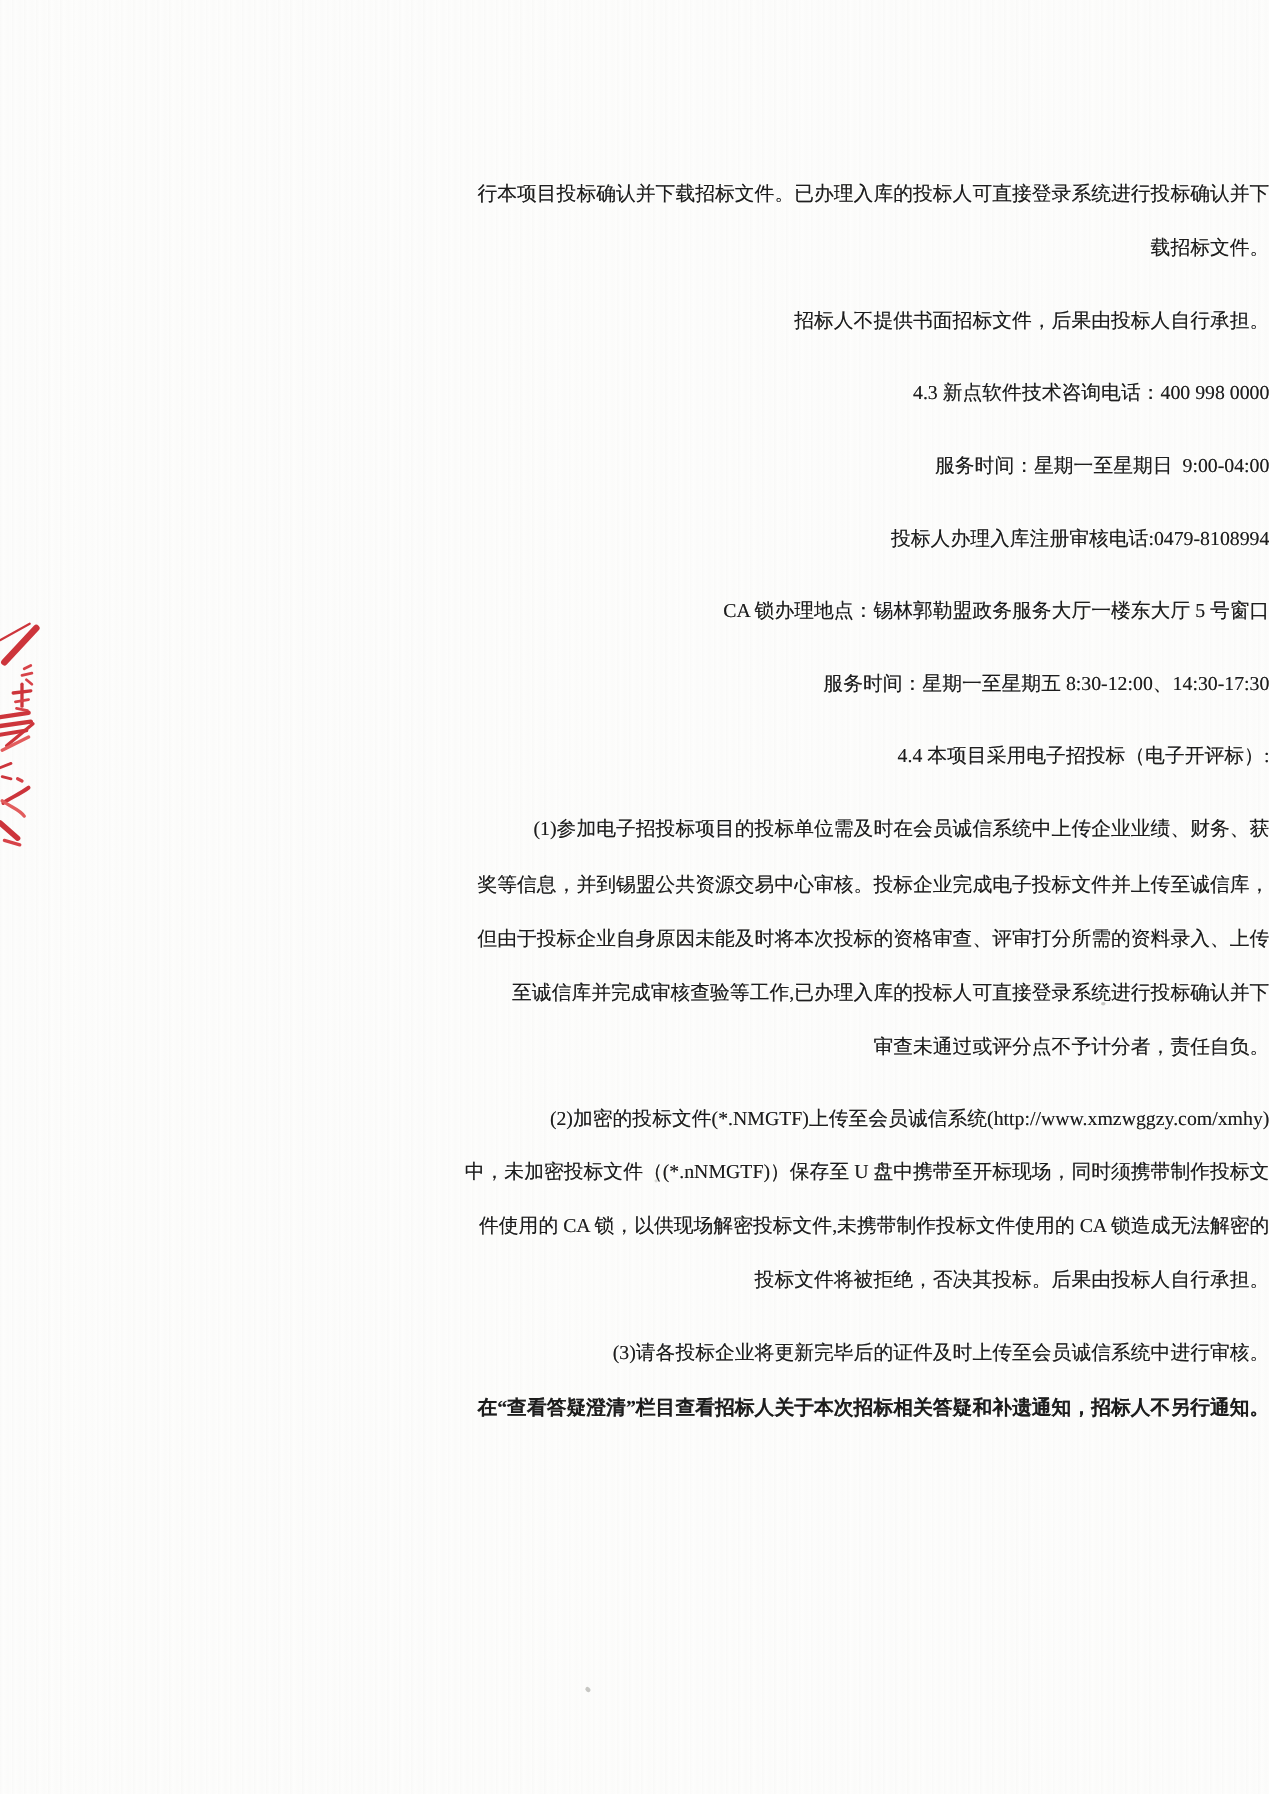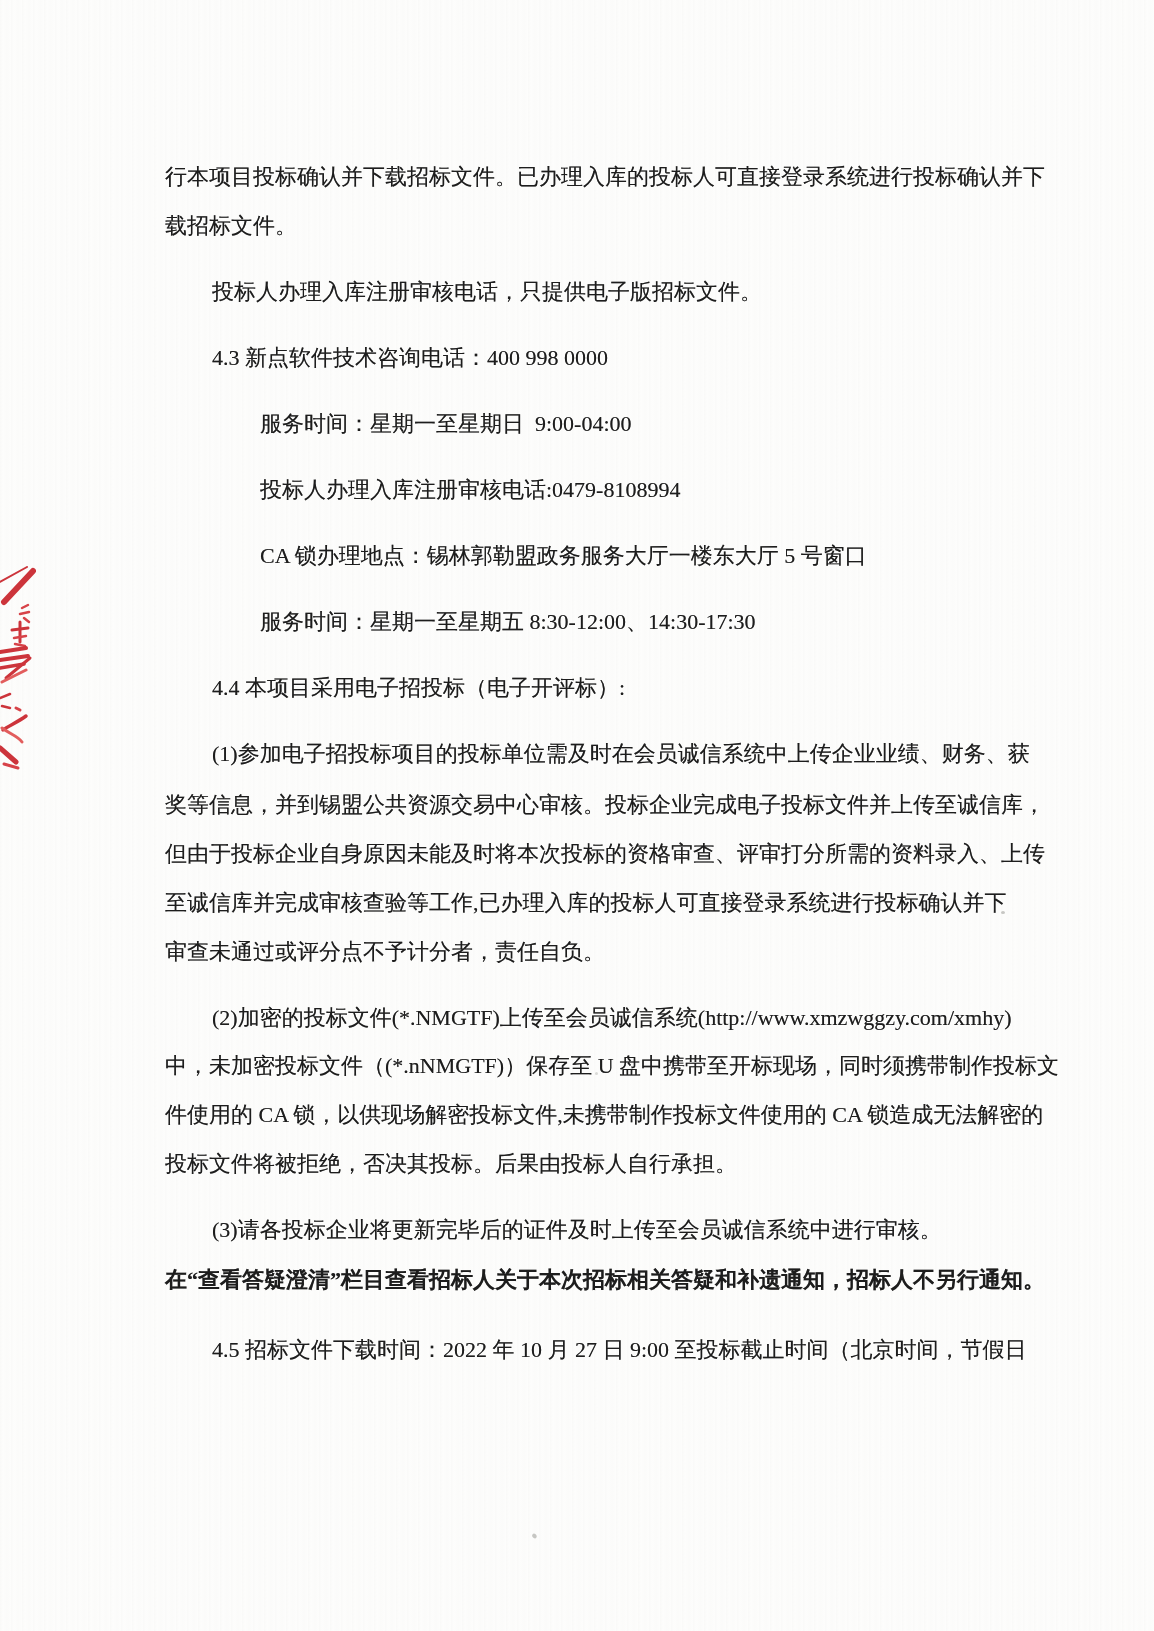--- a/index.html
+++ b/index.html
@@ -15,24 +15,25 @@
     color:#1c1c1c;
   }
   .textblock{
     position:absolute;
     left:0;top:0;right:0;
     padding-top:152px;
   }
   .line{
     height:49px;
     line-height:49px;
-    font-size:22px;
+    font-size:18px;
     white-space:pre;
     color:#1d1d1d;
     text-shadow:0 0 0.6px rgba(30,30,30,0.55);
+    text-align:right;
   }
   .ind0{margin-left:165px;}
   .ind1{margin-left:212px;}
   .ind2{margin-left:260px;}
   .pgap{margin-top:17px;}
   .pgap2{margin-top:21px;}
   .bold{font-weight:bold;}
   .stamp{
     position:absolute;
     left:0;top:558px;
@@ -72,38 +73,37 @@
       <path d="M26 158 C18 164 8 168 3 172" stroke-width="3.5"></path>
       <path d="M2 170 C10 176 18 178 22 184" stroke-width="3" stroke="#e05050"></path>
       <path d="M0 190 L16 204" stroke-width="5"></path>
       <path d="M4 206 L18 210" stroke-width="3" stroke="#d4343a"></path>
     </g>
   </svg>
 
   <div class="textblock">
     <div class="line ind0">行本项目投标确认并下载招标文件。已办理入库的投标人可直接登录系统进行投标确认并下</div>
     <div class="line ind0">载招标文件。</div>
-    <div class="line ind1 pgap">投标人办理入库注册审核电话，只提供电子版招标文件。</div>
+    <div class="line ind1 pgap">招标人不提供书面招标文件，后果由投标人自行承担。</div>
     <div class="line ind1 pgap">4.3 新点软件技术咨询电话：400 998 0000</div>
     <div class="line ind2 pgap">服务时间：星期一至星期日  9:00-04:00</div>
     <div class="line ind2 pgap">投标人办理入库注册审核电话:0479-8108994</div>
     <div class="line ind2 pgap">CA 锁办理地点：锡林郭勒盟政务服务大厅一楼东大厅 5 号窗口</div>
     <div class="line ind2 pgap">服务时间：星期一至星期五 8:30-12:00、14:30-17:30</div>
     <div class="line ind1 pgap">4.4 本项目采用电子招投标（电子开评标）:</div>
     <div class="line ind1 pgap">(1)参加电子招投标项目的投标单位需及时在会员诚信系统中上传企业业绩、财务、获</div>
     <div class="line ind0" style="margin-top:2px;">奖等信息，并到锡盟公共资源交易中心审核。投标企业完成电子投标文件并上传至诚信库，</div>
     <div class="line ind0">但由于投标企业自身原因未能及时将本次投标的资格审查、评审打分所需的资料录入、上传</div>
     <div class="line ind0">至诚信库并完成审核查验等工作,已办理入库的投标人可直接登录系统进行投标确认并下</div>
     <div class="line ind0">审查未通过或评分点不予计分者，责任自负。</div>
     <div class="line ind1 pgap">(2)加密的投标文件(*.NMGTF)上传至会员诚信系统(http://www.xmzwggzy.com/xmhy)</div>
     <div class="line ind0" style="margin-top:-1px;">中，未加密投标文件（(*.nNMGTF)）保存至 U 盘中携带至开标现场，同时须携带制作投标文</div>
     <div class="line ind0">件使用的 CA 锁，以供现场解密投标文件,未携带制作投标文件使用的 CA 锁造成无法解密的</div>
     <div class="line ind0">投标文件将被拒绝，否决其投标。后果由投标人自行承担。</div>
     <div class="line ind1 pgap">(3)请各投标企业将更新完毕后的证件及时上传至会员诚信系统中进行审核。</div>
     <div class="line ind0" style="margin-top:1px;font-weight:bold;">在“查看答疑澄清”栏目查看招标人关于本次招标相关答疑和补遗通知，招标人不另行通知。</div>
-    <div class="line ind1 pgap2">4.5 招标文件下载时间：2022 年 10 月 27 日 9:00 至投标截止时间（北京时间，节假日</div>
   </div>
 
   <div class="speck s1"></div>
   <div class="speck s2"></div>
   <div class="speck s3"></div>
 
 </div>
 
 </body></html>

